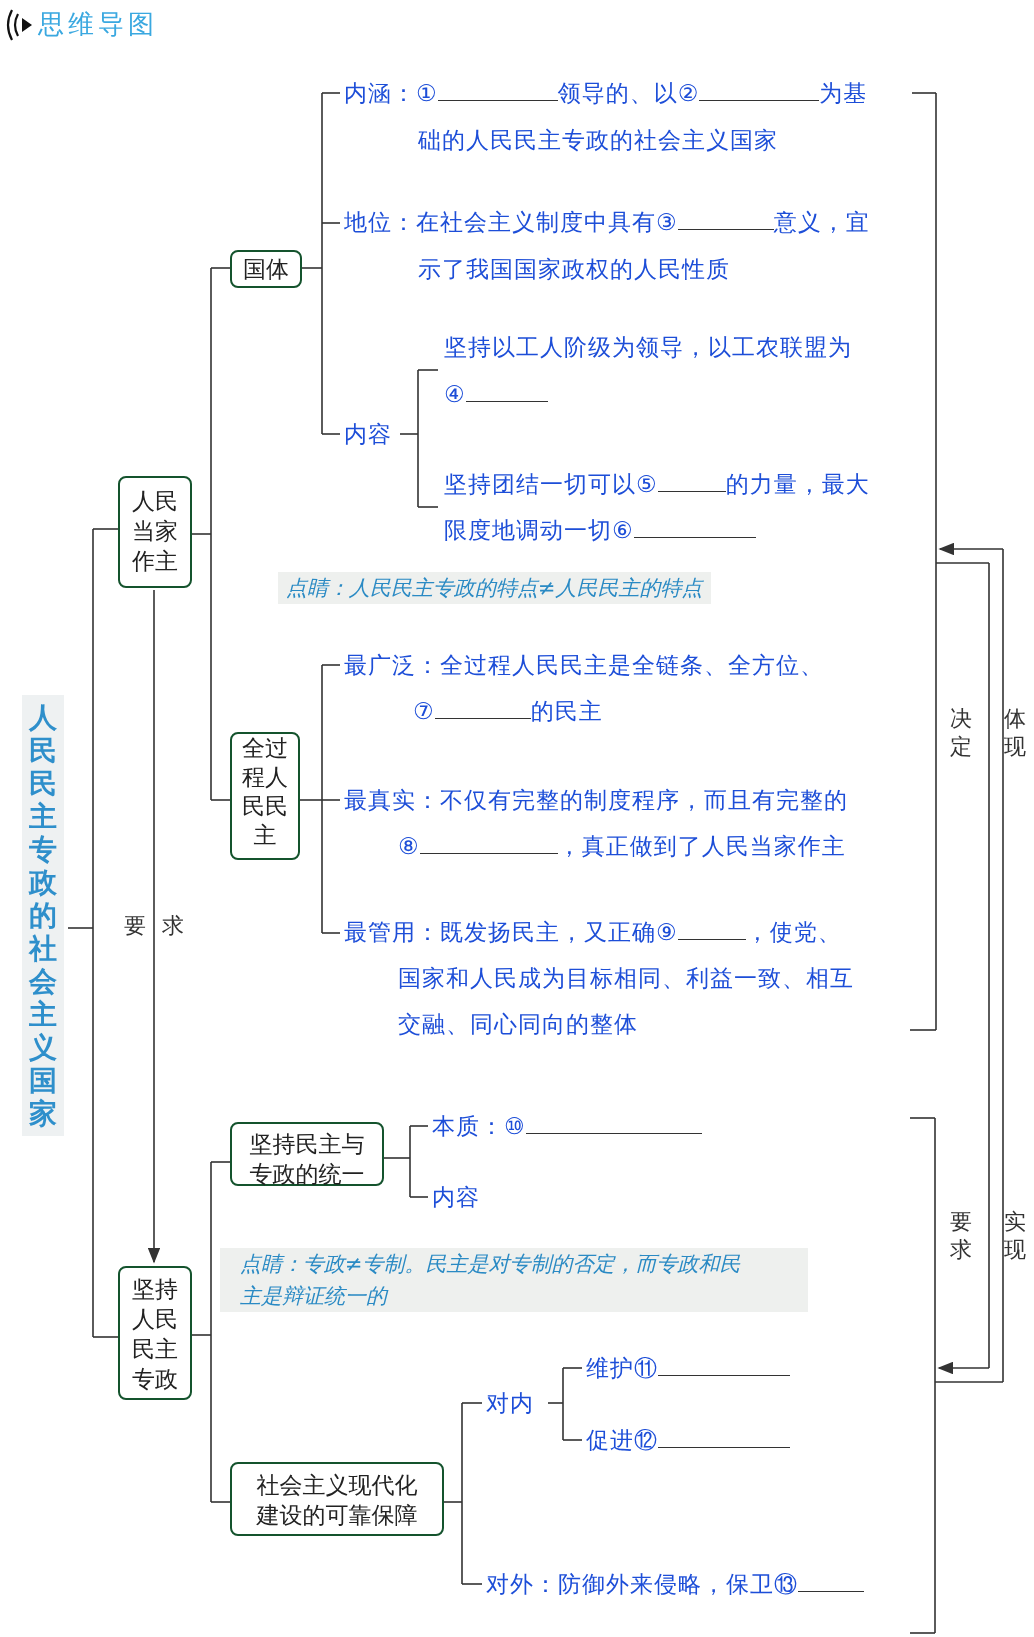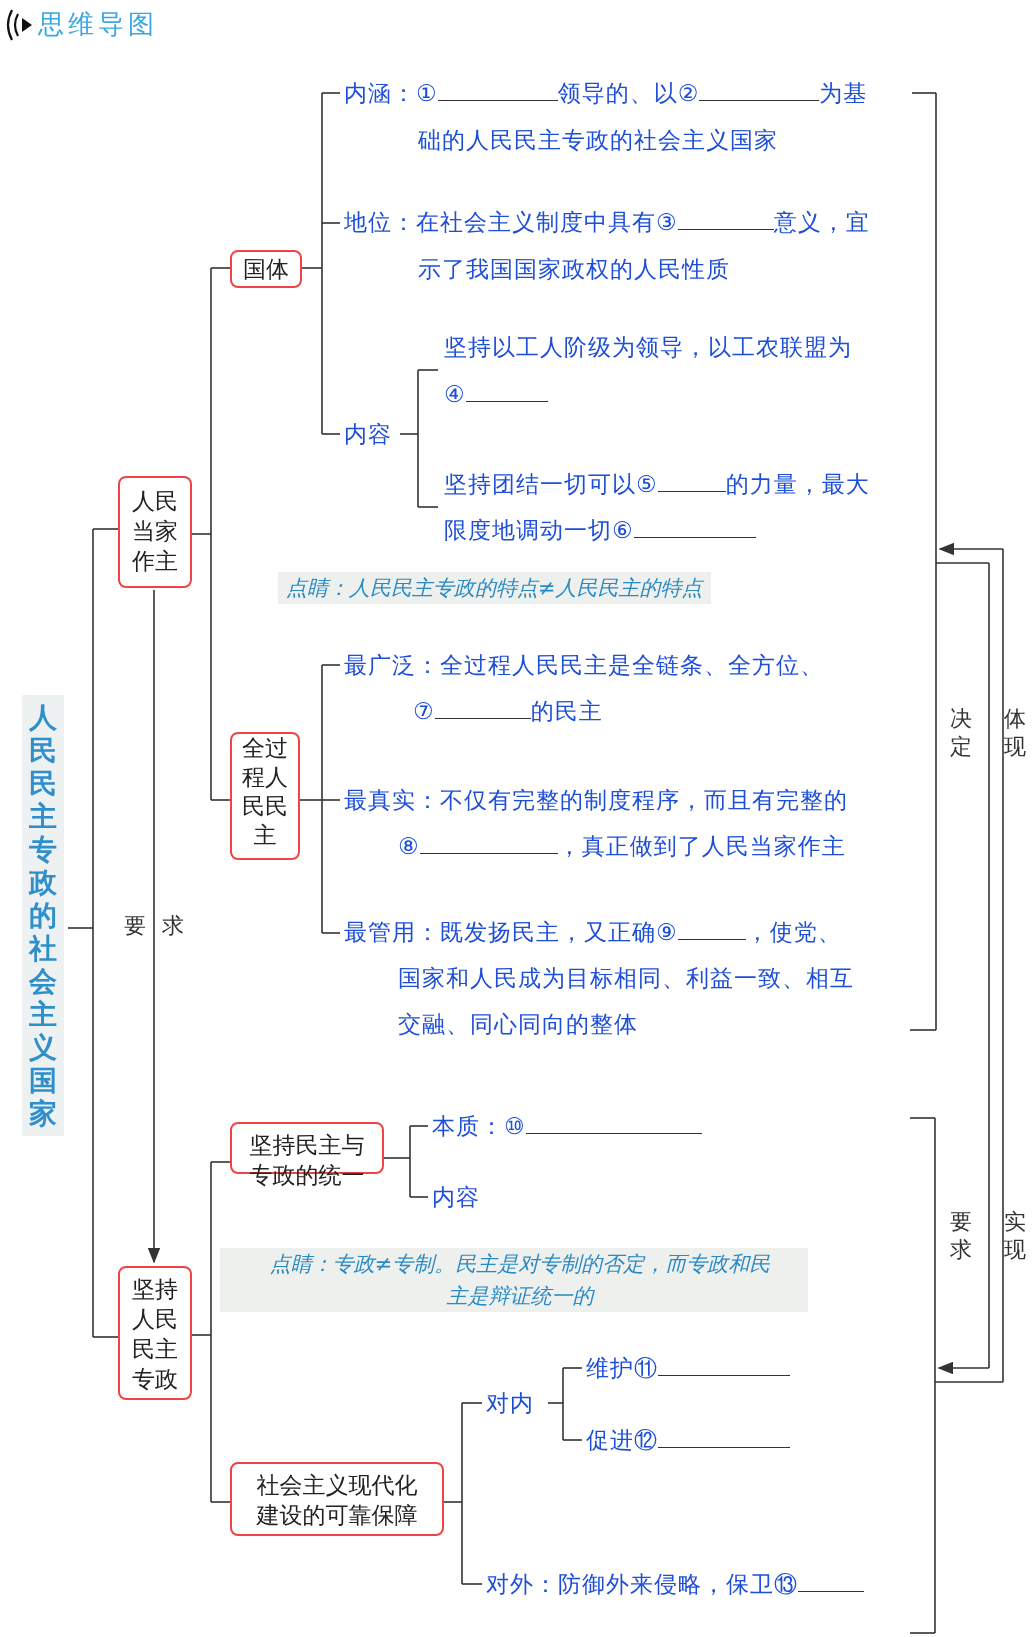--- a/index.html
+++ b/index.html
@@ -1,24 +1,24 @@
 <!DOCTYPE html>
 <html><head>
 <meta charset="utf-8">
 <style>
   html, body { margin: 0; padding: 0; background: #ffffff; }
   body { width: 1034px; height: 1637px; position: relative; overflow: hidden;
          font-family: "DejaVu Sans", "Liberation Sans", sans-serif; color: #222; }
   .abs { position: absolute; }
   .t { position: absolute; font-size: 23px; line-height: 28px; white-space: nowrap; color: #1d4ed8; letter-spacing: 1px; }
   .blank { display: inline-block; border-bottom: 1.5px solid #333; height: 20px; vertical-align: baseline; }
-  .box { position: absolute; border: 2px solid #ef4444; border-radius: 8px; background: #fff;
+  .box { position: absolute; border: 2px solid #14532d; border-radius: 8px; background: #fff;
          font-size: 23px; line-height: 30px; color: #222; text-align: center; box-sizing: border-box; }
   .tip { position: absolute; background: #eef0ee; color: #2a8ac4; font-size: 21px; line-height: 32px;
-         font-style: italic; padding: 0 8px; text-align: center; }
+         font-style: italic; padding: 0 8px; }
   .hdr { position: absolute; left: 38px; top: 2px; font-size: 26px; color: #3aa8e0; letter-spacing: 4px; line-height: 44px; }
   .vtitle { position: absolute; left: 22px; top: 695px; width: 42px; background: #eef1f2; color: #2e8fcb;
             font-size: 28px; line-height: 33px; text-align: center; font-weight: bold; padding: 6px 0; }
   .vlabel { position: absolute; font-size: 22px; line-height: 28px; width: 26px; text-align: center; color: #333; }
   svg.lines { position: absolute; left: 0; top: 0; }
 </style>
 </head>
 <body>
 
 <svg class="lines" width="1034" height="1637" viewBox="0 0 1034 1637">
@@ -185,21 +185,21 @@
     <div>现</div>
 </div>
 
 <div class="box" style="left:118px;top:1266px;width:74px;height:134px;line-height:30px;padding-top:6px;">
   <div>坚持</div>
   <div>人民</div>
   <div>民主</div>
   <div>专政</div>
 </div>
 
-<div class="box" style="left:230px;top:1122px;width:154px;height:52px;padding-top:6px;">
+<div class="box" style="left:230px;top:1122px;width:154px;height:64px;padding-top:6px;font-family:Liberation Serif, serif;">
   <div>坚持民主与</div>
   <div>专政的统一</div>
 </div>
 <div class="t" style="left:432px;top:1112px;">
   <span>本质：⑩</span><span class="blank" style="width:176px;"></span>
 </div>
 <div class="t" style="left:432px;top:1183px;">内容</div>
 
 <div class="tip" style="left:220px;top:1248px;width:560px;white-space:normal;padding-left:20px;">
   <div>点睛：专政≠专制。民主是对专制的否定，而专政和民</div>

